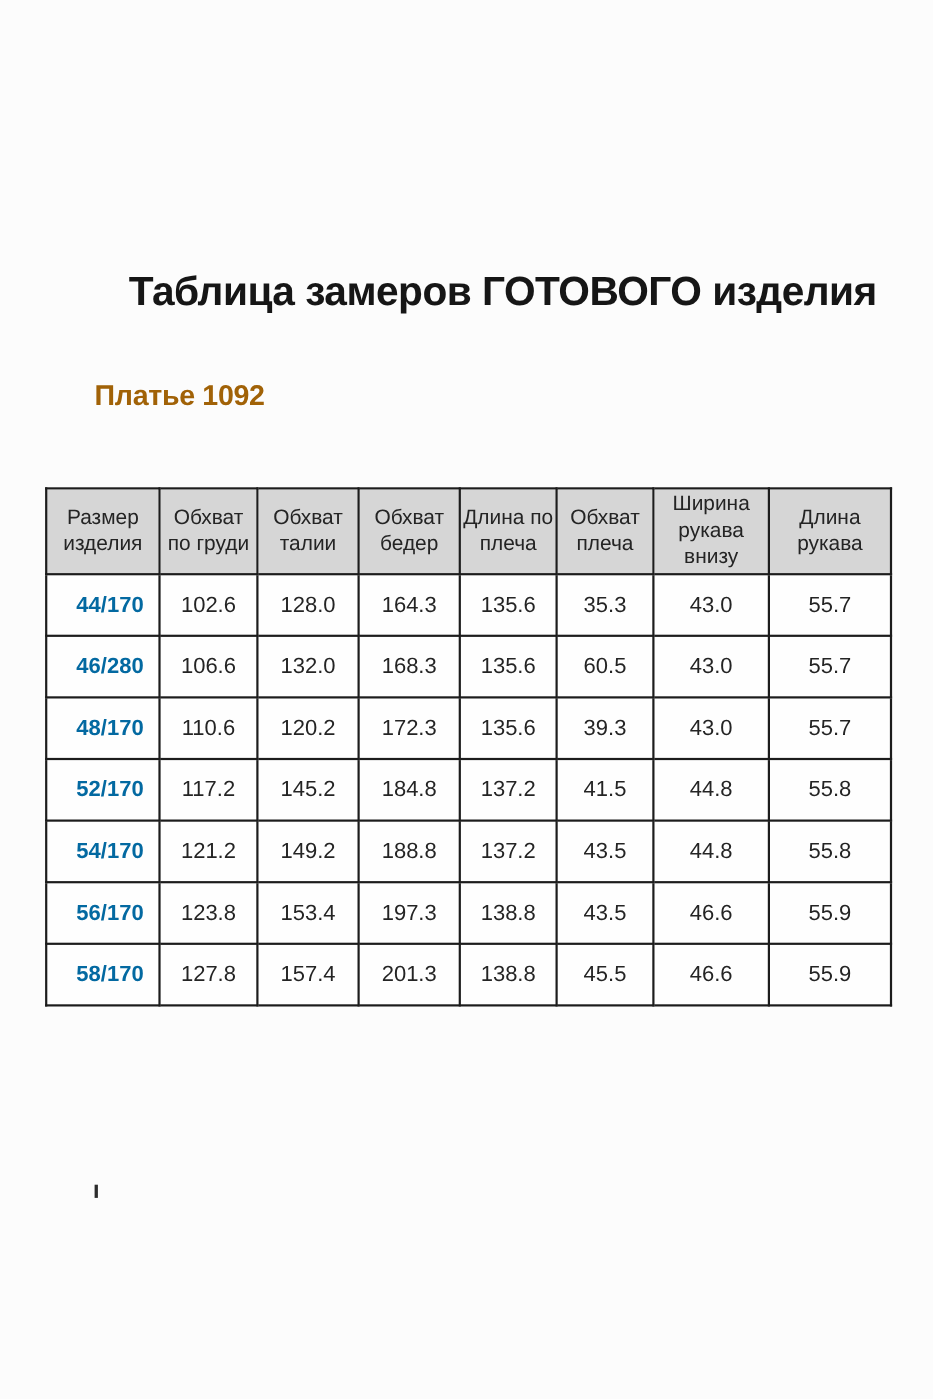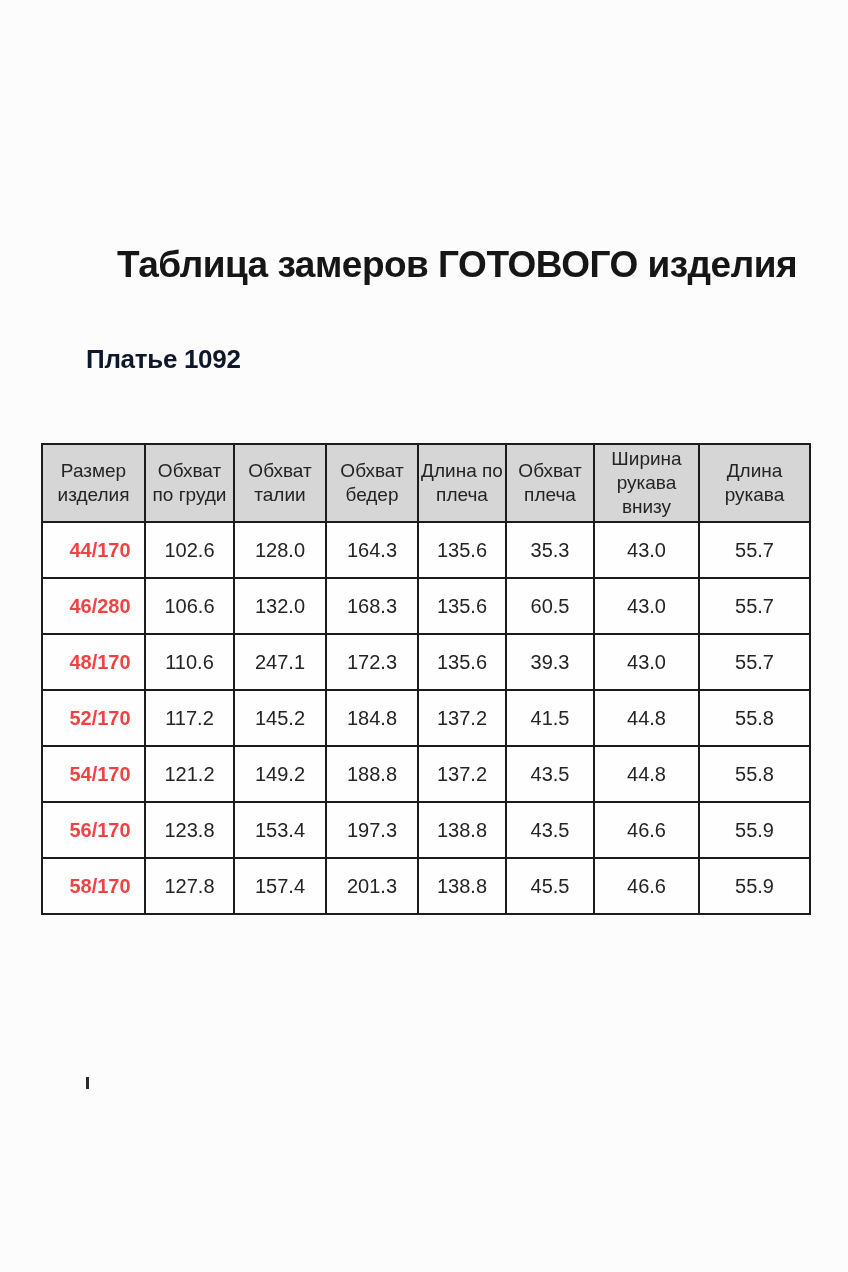--- a/index.html
+++ b/index.html
@@ -33,21 +33,21 @@
     white-space: nowrap;
   }
   .subtitle {
     position: absolute;
     top: 344px;
     left: 86px;
     margin: 0;
     font-size: 26px;
     font-weight: bold;
     letter-spacing: -0.3px;
-    color: #0f172a;
+    color: #a16207;
   }
   table.size-table {
     position: absolute;
     top: 443px;
     left: 41px;
     border-collapse: collapse;
     table-layout: fixed;
     background: #fefefe;
   }
   .size-table th,
@@ -67,21 +67,21 @@
     color: #242424;
   }
   .size-table tbody td {
     height: 54px;
     font-size: 20px;
     color: #242424;
     background: #fefefe;
   }
   .size-table tbody td.size {
     font-weight: bold;
-    color: #ef4444;
+    color: #0369a1;
     padding-left: 15px;
   }
   .stray-mark {
     position: absolute;
     top: 1077px;
     left: 86px;
     width: 3px;
     height: 12px;
     background: #2c2c2c;
   }
@@ -134,21 +134,21 @@
         <td>132.0</td>
         <td>168.3</td>
         <td>135.6</td>
         <td>60.5</td>
         <td>43.0</td>
         <td>55.7</td>
       </tr>
       <tr>
         <td class="size">48/170</td>
         <td>110.6</td>
-        <td>247.1</td>
+        <td>120.2</td>
         <td>172.3</td>
         <td>135.6</td>
         <td>39.3</td>
         <td>43.0</td>
         <td>55.7</td>
       </tr>
       <tr>
         <td class="size">52/170</td>
         <td>117.2</td>
         <td>145.2</td>

